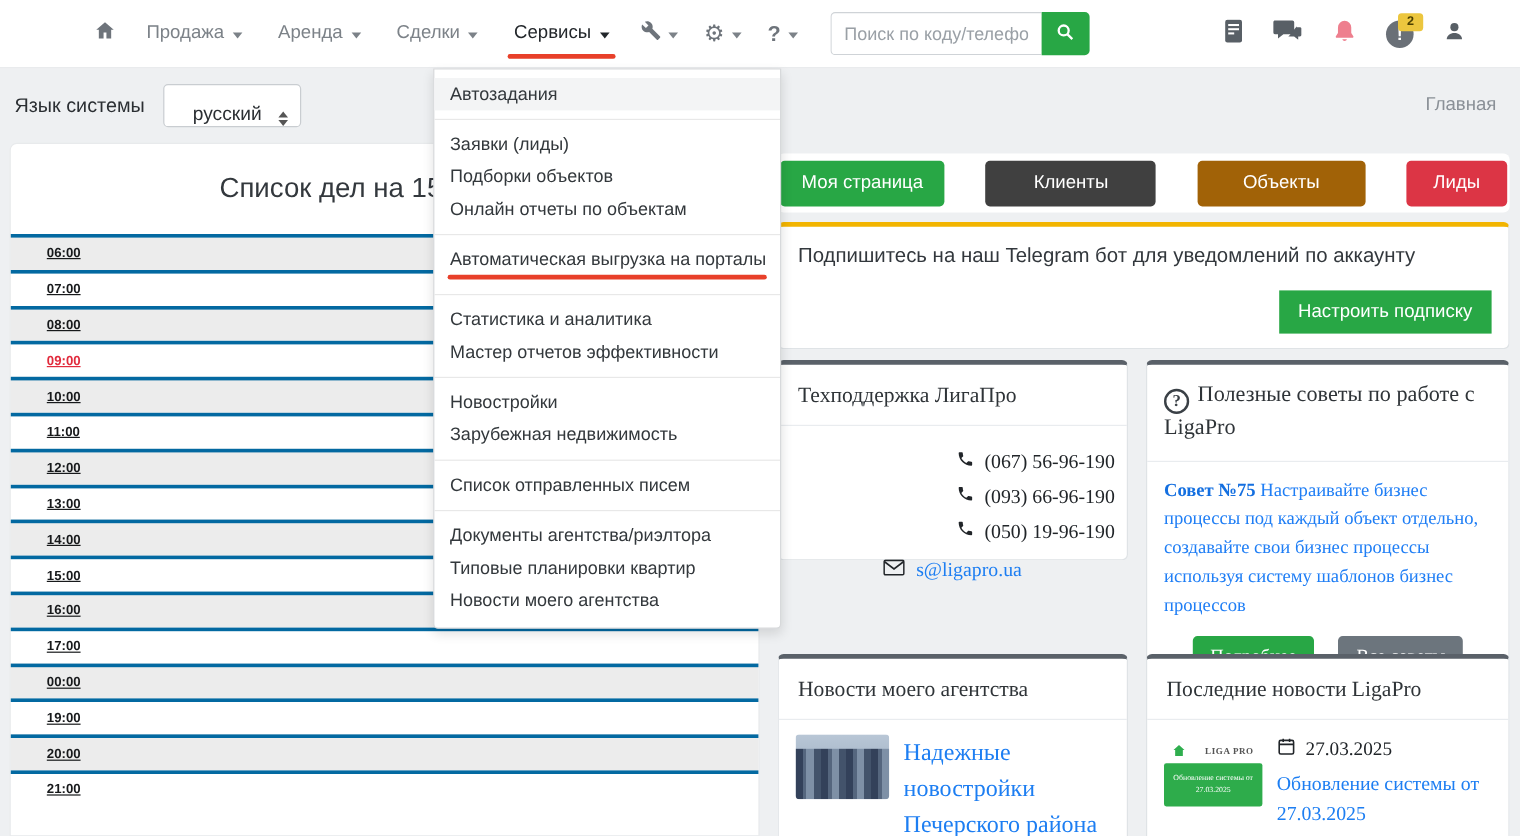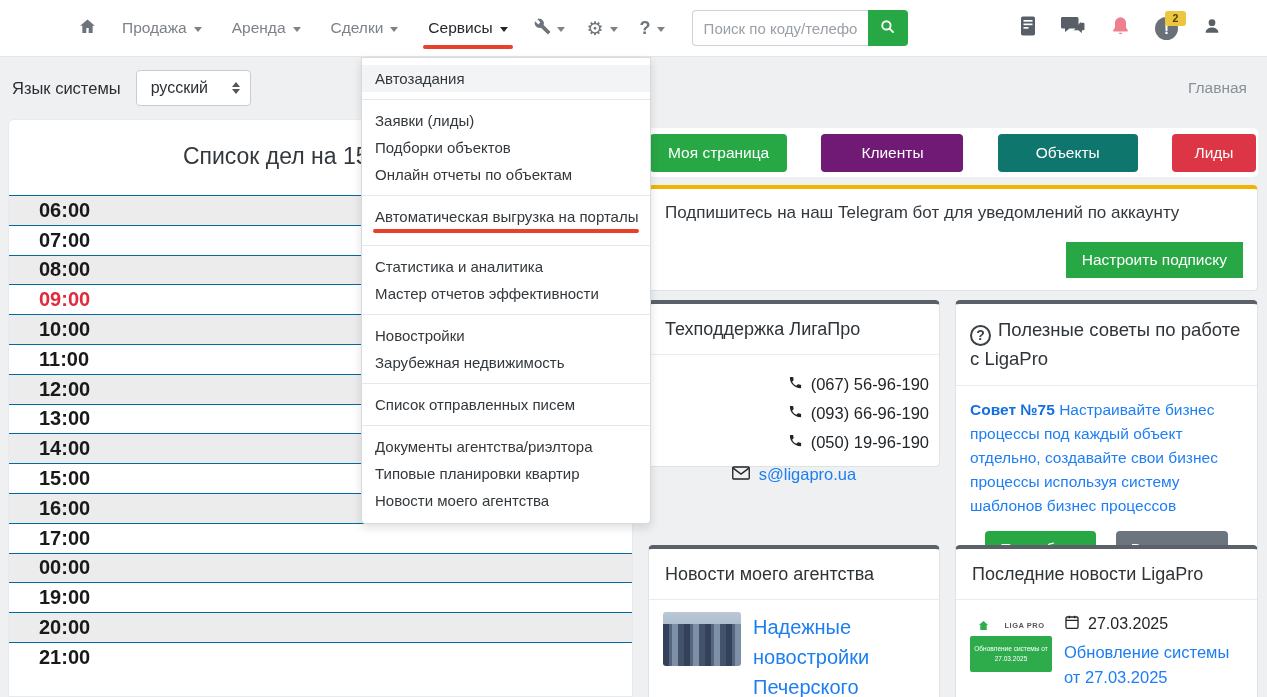--- a/index.html
+++ b/index.html
@@ -35,54 +35,54 @@
     font-weight:bold;font-size:15px;display:flex;align-items:center;justify-content:center;}
   .badge{position:absolute;top:-6px;right:-8px;min-width:15px;height:15px;border-radius:3px;
     background:#ecc63e;color:#4c4001;font-size:10.5px;font-weight:bold;
     display:flex;align-items:center;justify-content:center;padding:0 3px;}
 
   
   .subbar{position:absolute;top:57px;left:0;right:0;height:62px;display:flex;
     align-items:center;padding:0 20px 0 12px;box-sizing:border-box;}
   .lang-label{font-size:16.5px;color:#2b2f33;}
   .lang-select{margin-left:15px;width:115px;height:36px;background:#fff;border:1px solid #c9cdd1;
-    border-radius:4px;display:flex;align-items:center;justify-content:space-between;
-    padding:0 10px 0 14px;font-size:16px;color:#2b2f33;cursor:pointer;box-sizing:border-box;}
+    border-radius:4px;display:flex;align-items:flex-end;justify-content:space-between;
+    padding:0 10px 0 24px;font-size:16px;color:#2b2f33;cursor:pointer;box-sizing:border-box;}
   .updown{display:flex;flex-direction:column;gap:2px;}
   .updown i{width:0;height:0;border-left:4px solid transparent;border-right:4px solid transparent;}
   .updown .up{border-bottom:5px solid #555;}
   .updown .down{border-top:5px solid #555;}
   .breadcrumb{margin-left:auto;font-size:15.5px;color:#8a9097;}
 
   
   .todo-card{position:absolute;left:8px;top:119px;width:625px;height:578px;background:#fff;
     border:1px solid #e8eaec;border-radius:6px 6px 0 0;box-sizing:border-box;}
   .todo-title{text-align:center;font-size:23px;color:#33383d;padding:23px 0 0;height:52px;}
   .time-row{height:29.8px;display:flex;align-items:center;padding-left:30px;
-    font-size:20px;font-weight:bold;color:#17191b;border-top:1px solid #0369a1;
-    box-sizing:border-box;cursor:pointer;}
+    font-size:11px;font-weight:bold;color:#17191b;border-top:3px solid #0369a1;
+    box-sizing:border-box;cursor:pointer;text-decoration:underline;}
   .time-row.striped{background:#ececec;}
   .time-row.current{color:#e12a3c;}
 
   
   .dropdown{position:absolute;left:361px;top:57px;width:290px;background:#fff;
     border:1px solid #d7d9db;border-radius:0 0 4px 4px;box-shadow:0 4px 10px rgba(0,0,0,.12);
     z-index:30;box-sizing:border-box;padding:0 0 2px;}
   .menu-group{padding:7px 0;}
   .menu-group + .menu-group{border-top:1px solid #e8e8e8;}
   .menu-item{padding:5px 13px;font-size:15px;color:#33383c;white-space:nowrap;cursor:pointer;}
   .menu-item.hl{background:#f3f4f5;}
   .menu-item.underline::after{content:"";display:block;height:4px;background:#e8402a;
     border-radius:2px;margin:4px -2px 0;}
 
   
   .right-col{position:absolute;left:648px;top:128px;width:610px;height:569px;}
   .card{position:absolute;background:#fff;border:1px solid #dfe3e6;border-radius:5px;
     box-sizing:border-box;}
-  .card.top-dark{border-top:4px solid #5a6169;}
+  .card.top-dark{border-top:4px solid #5a6169;font-family:Liberation Serif, serif;}
   .card.top-yellow{border-top:4px solid #f2b400;}
   .card-header{padding:13px 16px;font-size:18px;color:#2f3438;border-bottom:1px solid #e9ecef;
     line-height:1.35;}
 
   .btn-row{position:absolute;top:0;left:0;width:610px;height:49px;background:#fff;
     border-radius:5px;display:flex;align-items:center;justify-content:space-between;
     padding:0 2px;box-sizing:border-box;}
   .qbtn{height:38px;border:none;border-radius:4px;color:#fff;font-size:15.5px;
     font-family:inherit;cursor:pointer;padding:0 18px;}
   .qbtn:nth-child(1){min-width:112px;}
@@ -267,22 +267,22 @@
         <div class="time-row striped">00:00</div>
         <div class="time-row">19:00</div>
         <div class="time-row striped">20:00</div>
         <div class="time-row">21:00</div>
       </div>
   </section>
 
   <aside class="right-col">
     <div class="btn-row" id="quick-buttons">
         <button class="qbtn" style="background: rgb(40, 167, 69);">Моя страница</button>
-        <button class="qbtn" style="background: #701a75;">Клиенты</button>
-        <button class="qbtn" style="background: #0f766e;">Объекты</button>
+        <button class="qbtn" style="background: #404040;">Клиенты</button>
+        <button class="qbtn" style="background: #a16207;">Объекты</button>
         <button class="qbtn" style="background: rgb(220, 53, 69);">Лиды</button>
       </div>
 
     <div class="card top-yellow telegram-card">
       <div class="telegram-text">Подпишитесь на наш Telegram бот для уведомлений по аккаунту</div>
       <button class="telegram-btn">Настроить подписку</button>
     </div>
 
     <div class="card top-dark support-card">
       <div class="card-header">Техподдержка ЛигаПро</div>

